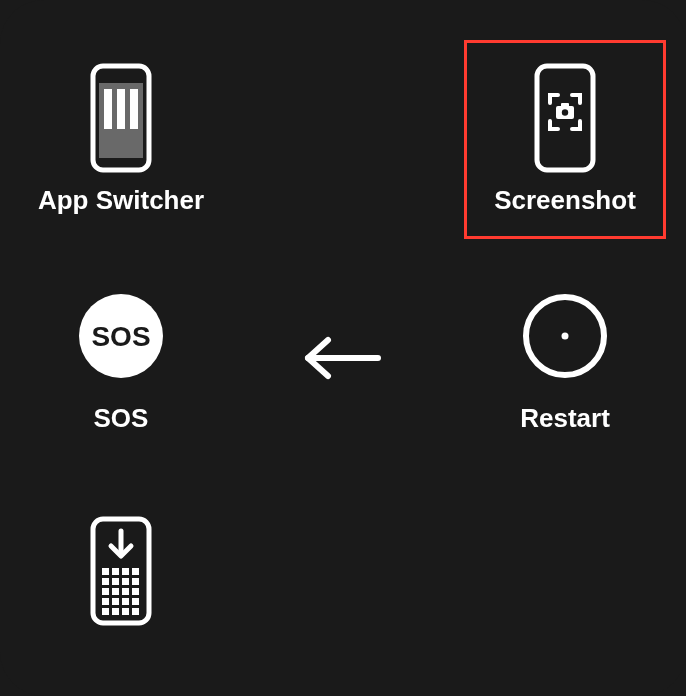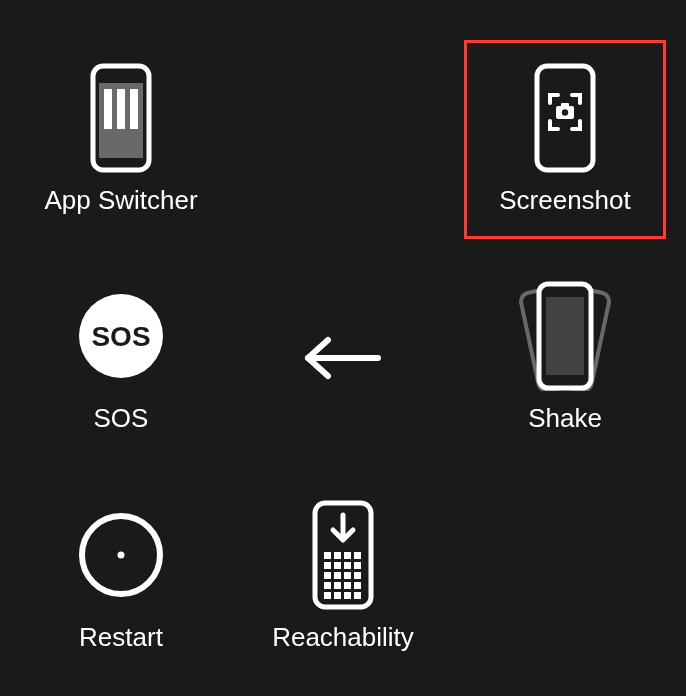--- a/index.html
+++ b/index.html
@@ -44,21 +44,21 @@
     .icon-wrap {
       height: 110px;
       display: flex;
       align-items: center;
       justify-content: center;
       margin-bottom: 12px;
     }
     .label {
       color: #ffffff;
       font-size: 26px;
-      font-weight: 400;
+      font-weight: 700;
       text-align: center;
       white-space: nowrap;
     }
     .center-cell {
       display: flex;
       align-items: center;
       justify-content: center;
     }
     svg {
       display: block;
@@ -115,35 +115,20 @@
 
     <div class="cell center-cell">
       <div>
         <svg width="90" height="50" viewBox="0 0 90 50">
           <line x1="10" y1="25" x2="80" y2="25" stroke="#fff" stroke-width="6" stroke-linecap="round"></line>
           <polyline points="30,7 10,25 30,43" fill="none" stroke="#fff" stroke-width="6" stroke-linecap="round" stroke-linejoin="round"></polyline>
         </svg>
       </div>
     </div>
 
-    <div class="cell">
-      <div class="icon-wrap">
-        <svg width="130" height="110" viewBox="0 0 130 110">
-          <g transform="rotate(-12 65 55)" opacity="0.35">
-            <rect x="29" y="5" width="52" height="100" rx="9" fill="none" stroke="#fff" stroke-width="4"></rect>
-          </g>
-          <g transform="rotate(12 65 55)" opacity="0.35">
-            <rect x="49" y="5" width="52" height="100" rx="9" fill="none" stroke="#fff" stroke-width="4"></rect>
-          </g>
-          <rect x="39" y="3" width="52" height="104" rx="9" fill="#1a1a1a" stroke="#fff" stroke-width="5"></rect>
-          <rect x="46" y="16" width="38" height="78" fill="#fff" opacity="0.18"></rect>
-        </svg>
-      </div>
-      <div class="label">Shake</div>
-    </div>
 
 
     <div class="cell">
       <div class="icon-wrap">
         <svg width="86" height="86" viewBox="0 0 86 86">
           <circle cx="43" cy="43" r="39" fill="none" stroke="#fff" stroke-width="6"></circle>
           <circle cx="43" cy="43" r="3.5" fill="#fff"></circle>
         </svg>
       </div>
       <div class="label">Restart</div>
@@ -174,17 +159,16 @@
               <rect x="22" y="82" width="7" height="7"></rect>
               <rect x="32" y="82" width="7" height="7"></rect>
               <rect x="42" y="82" width="7" height="7"></rect>
             <rect x="12" y="92" width="7" height="7"></rect>
               <rect x="22" y="92" width="7" height="7"></rect>
               <rect x="32" y="92" width="7" height="7"></rect>
               <rect x="42" y="92" width="7" height="7"></rect>
           </g>
         </svg>
       </div>
-      <div class="label">Reachability</div>
     </div>
 
   </div>
 </div>
 
 </body></html>

